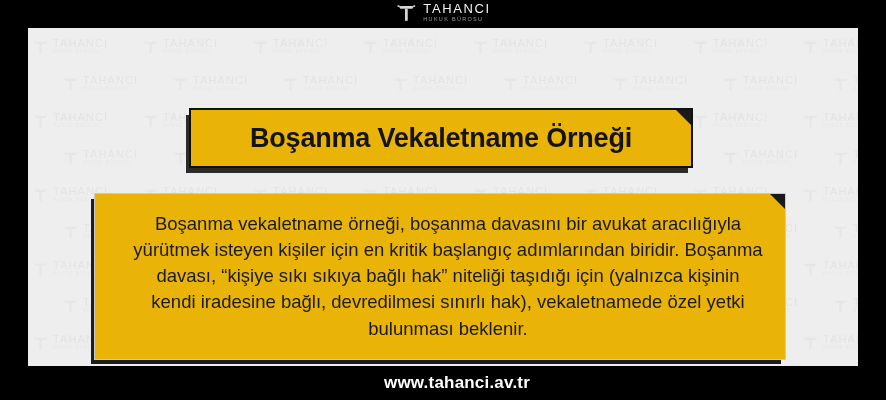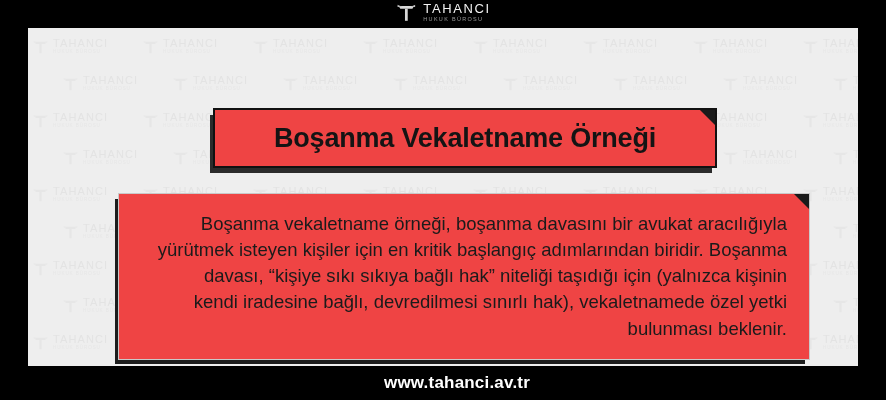--- a/index.html
+++ b/index.html
@@ -111,22 +111,21 @@
   .wm-sub {
     color: #e6e6e6;
     font-size: 4.6px;
     letter-spacing: 0.9px;
     margin-top: 1.5px;
   }
 
   
   .card {
     position: absolute;
-    background: #ef4444;
-    margin-left: 24px;
+    background: #eab308;
   }
   .fold-corner {
     position: absolute;
     right: 0;
     top: 0;
     width: 0;
     height: 0;
     border-left: 15px solid transparent;
     border-top: 15px solid #1a1a1a;
   }
@@ -159,21 +158,21 @@
     width: 690px;
     height: 165px;
     border: 1px solid #c9c9c9;
     box-shadow: -4px 5px 0 -1px #1d1d1d;
   }
   .body-text {
     position: absolute;
     left: 16px; right: 0;
     top: 50%;
     transform: translateY(-50%);
-    text-align: right;
+    text-align: center;
     font-size: 18.5px;
     line-height: 1.42;
     color: #1b1b1b;
     padding: 0 22px;
     box-sizing: border-box;
     white-space: pre-line;
   }
 
   
   .footer-band {

